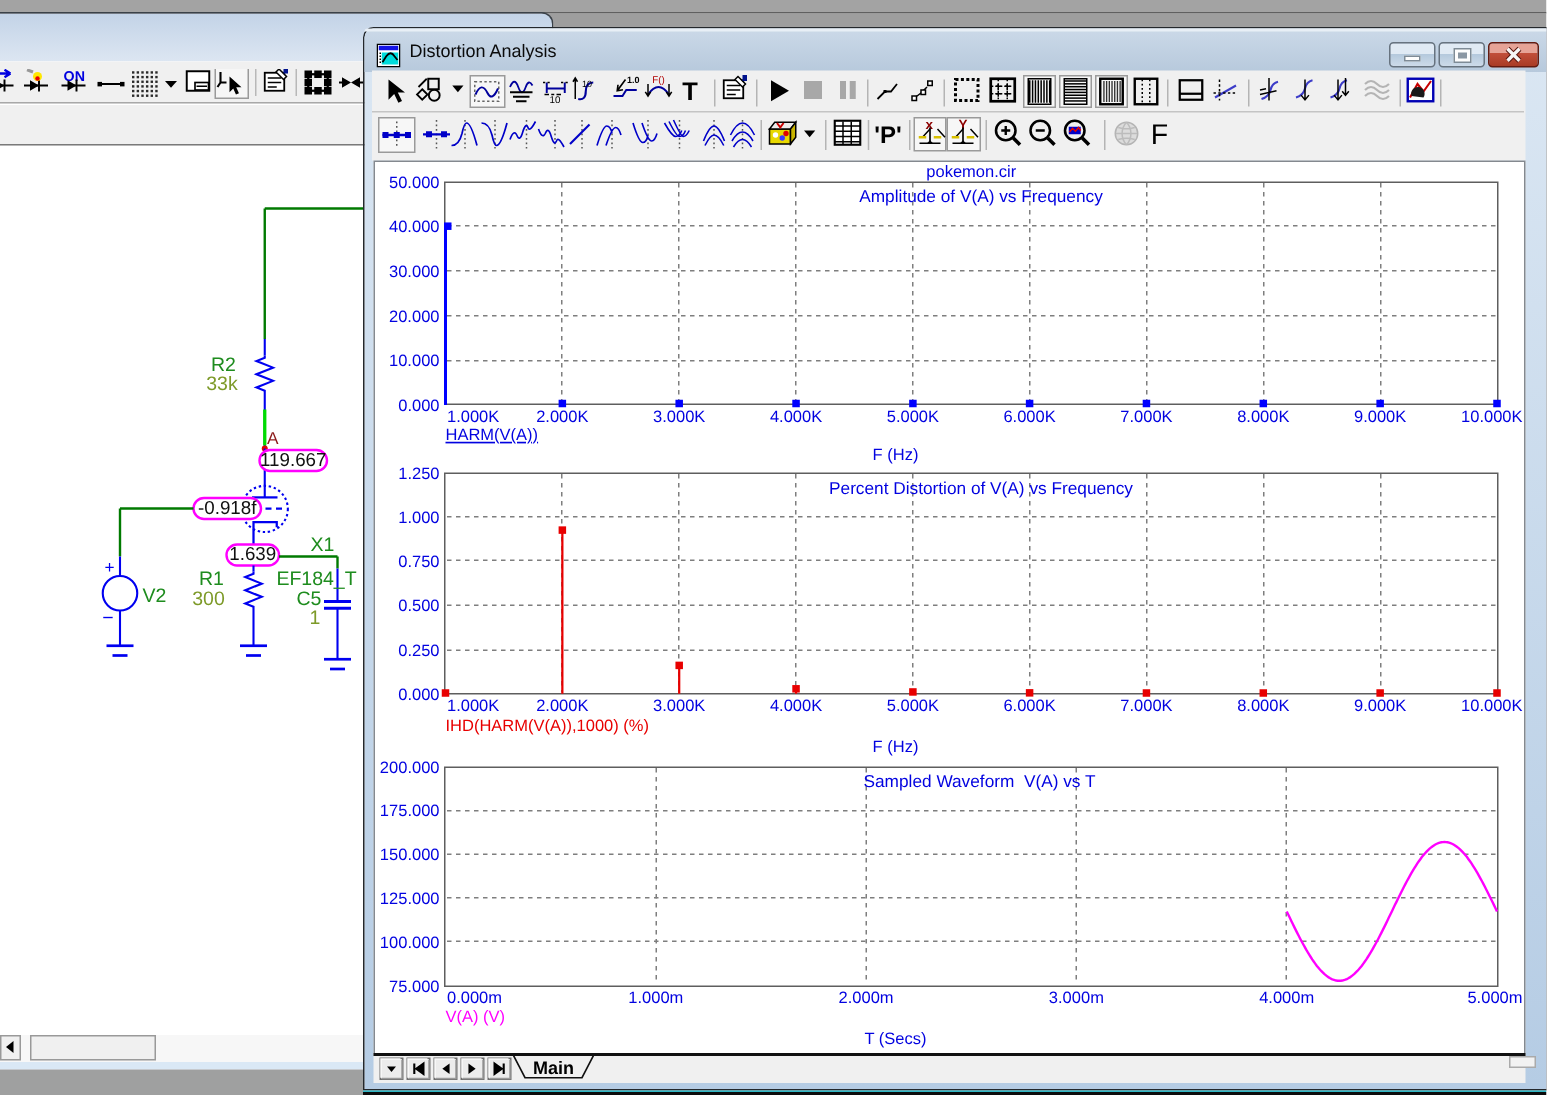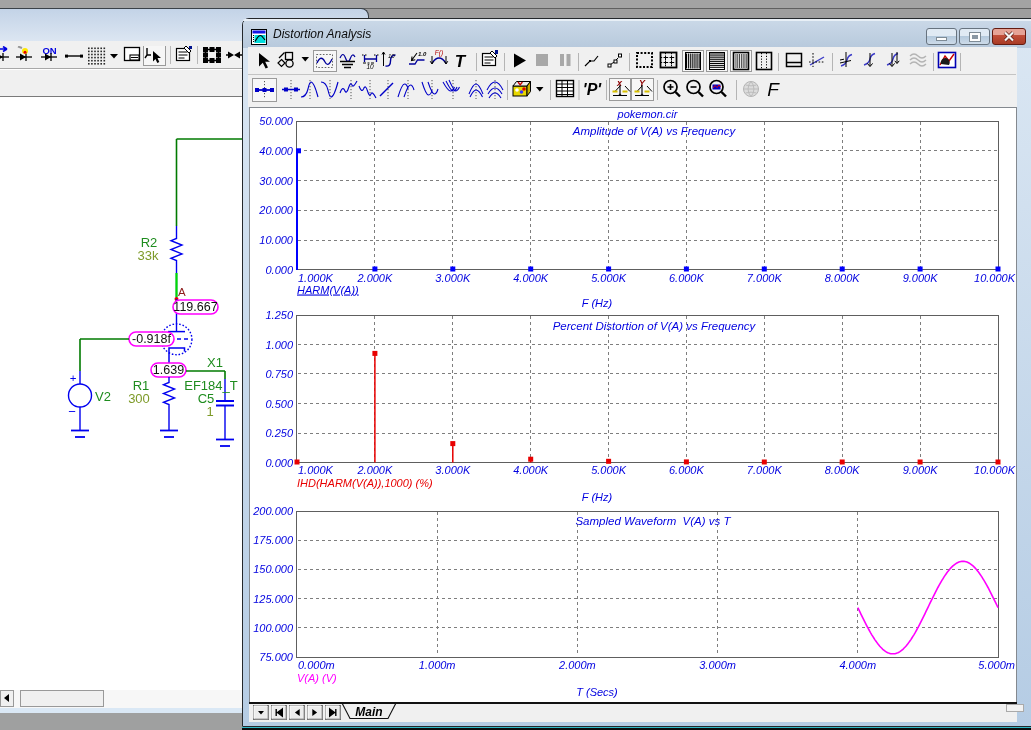--- a/index.html
+++ b/index.html
@@ -180,21 +180,21 @@
 <text x="210" y="416" font-size="13" fill="#7d9a28" text-anchor="middle">1</text>
     </svg>
 
 <div class="abs" style="left:0;top:690px;width:242px;height:18px;background:#f7f7f7;"></div>
 <div class="abs" style="left:0;top:690px;width:14px;height:17px;background:#f0f0f0;border:1px solid #999;"></div>
 <div class="abs" style="left:4px;top:694px;width:0;height:0;border-top:4px solid transparent;border-bottom:4px solid transparent;border-right:5px solid #000;"></div>
 <div class="abs" style="left:20px;top:690px;width:84px;height:17px;background:#f0f0f0;border:1px solid #999;"></div>
 <div class="abs" style="left:0;top:708px;width:242px;height:5px;background:#dae8f5;"></div>
 <div class="abs" style="left:0;top:713px;width:242px;height:17px;background:#9fa0a0;"></div>
 
-<div class="abs" style="left:242px;top:18px;width:738px;height:712px;font-style:italic;">
+<div class="abs" style="left:242px;top:18px;width:738px;height:712px;">
   <div class="abs" style="left:0;top:0;width:790px;height:709px;background:linear-gradient(#dbe7f3,#b5cce4);border:1px solid #24282c;border-radius:7px 0 0 0;"></div>
   <div class="abs" style="left:1px;top:1px;width:788px;height:29px;background:linear-gradient(#cbd9e8,#b7c9dc);border-radius:6px 0 0 0;"></div>
   <div class="abs" style="left:1px;top:1px;width:788px;height:2px;background:#e8eff6;border-radius:6px 0 0 0;"></div>
   <svg class="abs" style="left:9px;top:11px;" width="16" height="16">
         <rect x="0.5" y="0.5" width="15" height="15" fill="#fff" stroke="#000"></rect>
 <rect x="1.5" y="1.5" width="13" height="3" fill="#1414e6"></rect>
 <rect x="3.5" y="6 " width="11" height="8" fill="#00dcdc"></rect>
 <path d="M4,12.5 l2.5,-4 q3,-4 5.5,0 l2,2.5" stroke="#000" stroke-width="1.2" fill="none"></path>
 <path d="M2,6.5 h1 M2,8.5 h1 M2,10.5 h1 M2,12.5 h1" stroke="#000"></path>
       </svg>

